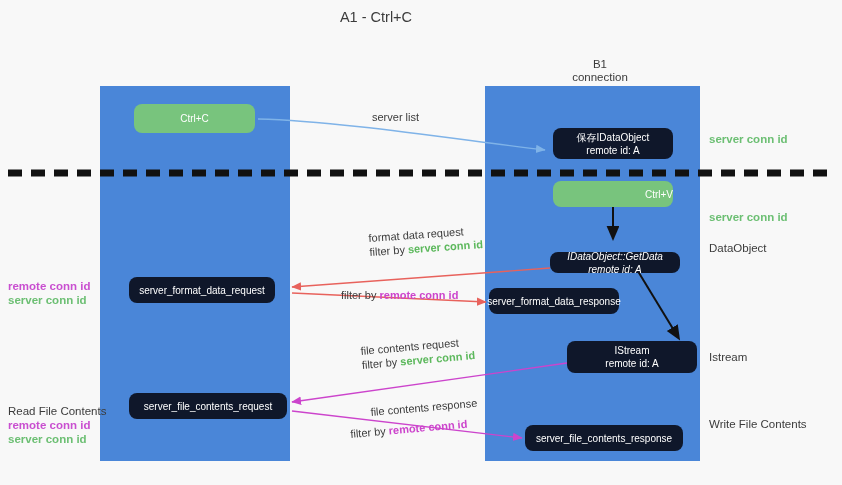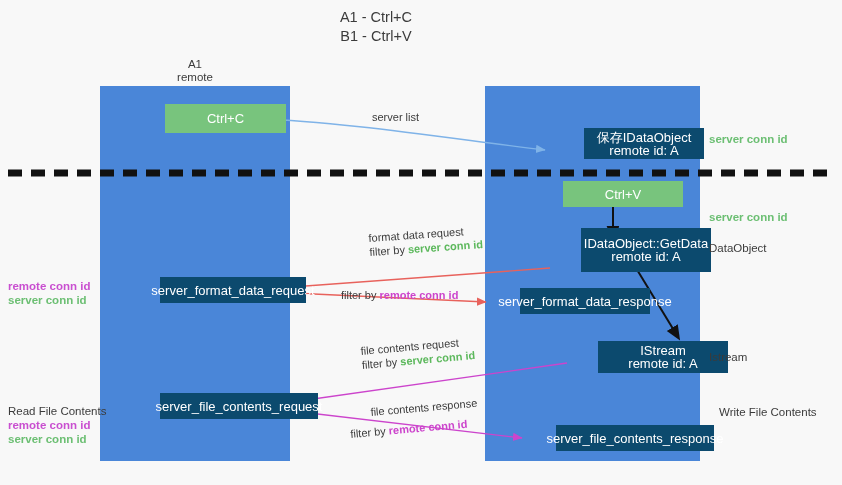--- a/index.html
+++ b/index.html
@@ -33,31 +33,30 @@
     line-height: 13px;
   }
   .node {
     position: absolute;
     box-sizing: border-box;
     display: flex;
     flex-direction: column;
     align-items: center;
     justify-content: center;
     color: #ffffff;
-    font-size: 13px;
+    font-size: 10px;
     line-height: 13px;
     text-align: center;
-    border-radius: 0;
-    margin-left: 31px;
+    border-radius: 8px;
   }
   .node.green {
     background: #78c47d;
   }
   .node.orange {
-    background: #0c4a6e;
+    background: #0f172a;
   }
   .side-label {
     position: absolute;
     font-size: 11.5px;
     color: #3b3b3b;
     line-height: 14px;
     white-space: nowrap;
   }
   .side-label.green-txt { color: #6cbf73; font-weight: bold; }
   .edge-label {
@@ -88,26 +87,25 @@
   .cm { color: #c94fd0; }
   .plain { color: #3b3b3b; font-weight: normal !important; margin-top: 12px; }
 </style>
 </head>
 <body>
 
 <div id="page">
 
   <div id="title">
     <div>A1 - Ctrl+C</div>
-    <div>B1 - Ctrl+V</div>
-  </div>
-
-  <div class="lane-header" style="left:140px; top:58px; width:110px;">
-    <div>A1</div>
-    <div>remote</div>
+  </div>
+
+  <div class="lane-header" style="left:545px; top:58px; width:110px;">
+    <div>B1</div>
+    <div>connection</div>
   </div>
 
   <div class="lane" style="left:100px; top:86px; width:190px; height:375px;"></div>
   <div class="lane" style="left:485px; top:86px; width:215px; height:375px;"></div>
 
   <svg id="svg-layer" xmlns="http://www.w3.org/2000/svg">
     <defs>
       <marker id="ah-blue" markerWidth="8" markerHeight="8" refX="6.5" refY="3" orient="auto">
         <path d="M0,0 L7,3 L0,6 z" fill="#7fb3e8"></path>
       </marker>
@@ -141,25 +139,25 @@
 
   <div class="node green" style="left:134px; top:104px; width:121px; height:29px;">
     <span>Ctrl+C</span>
   </div>
 
   <div class="node orange" style="left:553px; top:128px; width:120px; height:31px;">
     <span>保存IDataObject</span>
     <span>remote id: A</span>
   </div>
 
-  <div class="node green" style="left:532px; top:181px; width:120px; height:26px;">
+  <div class="node green" style="left:553px; top:181px; width:120px; height:26px;align-items:flex-end;">
     <span>Ctrl+V</span>
   </div>
 
-  <div class="node orange" style="left:550px; top:228px; width:130px; height:44px;">
+  <div class="node orange" style="left:550px; top:252px; width:130px; height:21px;font-style:italic;">
     <span>IDataObject::GetData</span>
     <span>remote id: A</span>
   </div>
 
   <div class="node orange" style="left:567px; top:341px; width:130px; height:32px;">
     <span>IStream</span>
     <span>remote id: A</span>
   </div>
 
   <div class="node orange" style="left:129px; top:277px; width:146px; height:26px;">
@@ -175,21 +173,21 @@
   </div>
 
   <div class="node orange" style="left:525px; top:425px; width:158px; height:26px;">
     <span>server_file_contents_response</span>
   </div>
 
   <div class="side-label green-txt" style="left:709px; top:132px;">server conn id</div>
   <div class="side-label green-txt" style="left:709px; top:210px;">server conn id</div>
   <div class="side-label" style="left:709px; top:241px;">DataObject</div>
   <div class="side-label" style="left:709px; top:350px;">Istream</div>
-  <div class="side-label" style="left:709px; top:405px;margin-left:10px;">Write File Contents</div>
+  <div class="side-label" style="left:709px; top:417px;">Write File Contents</div>
 
   <div class="conn-stack" style="left:8px; top:279px;">
     <div class="cm">remote conn id</div>
     <div class="cg">server conn id</div>
   </div>
 
   <div class="conn-stack" style="left:8px; top:392px;">
     <div class="plain">Read File Contents</div>
     <div class="cm">remote conn id</div>
     <div class="cg">server conn id</div>

